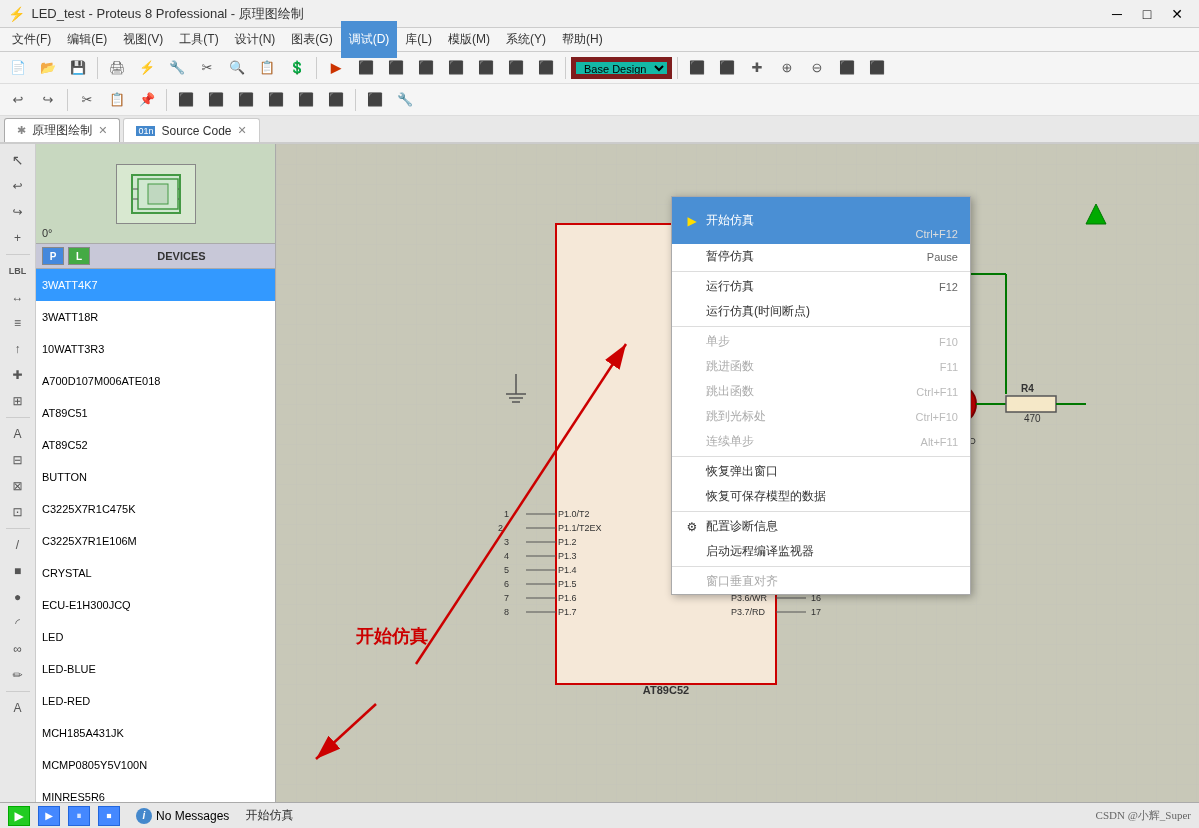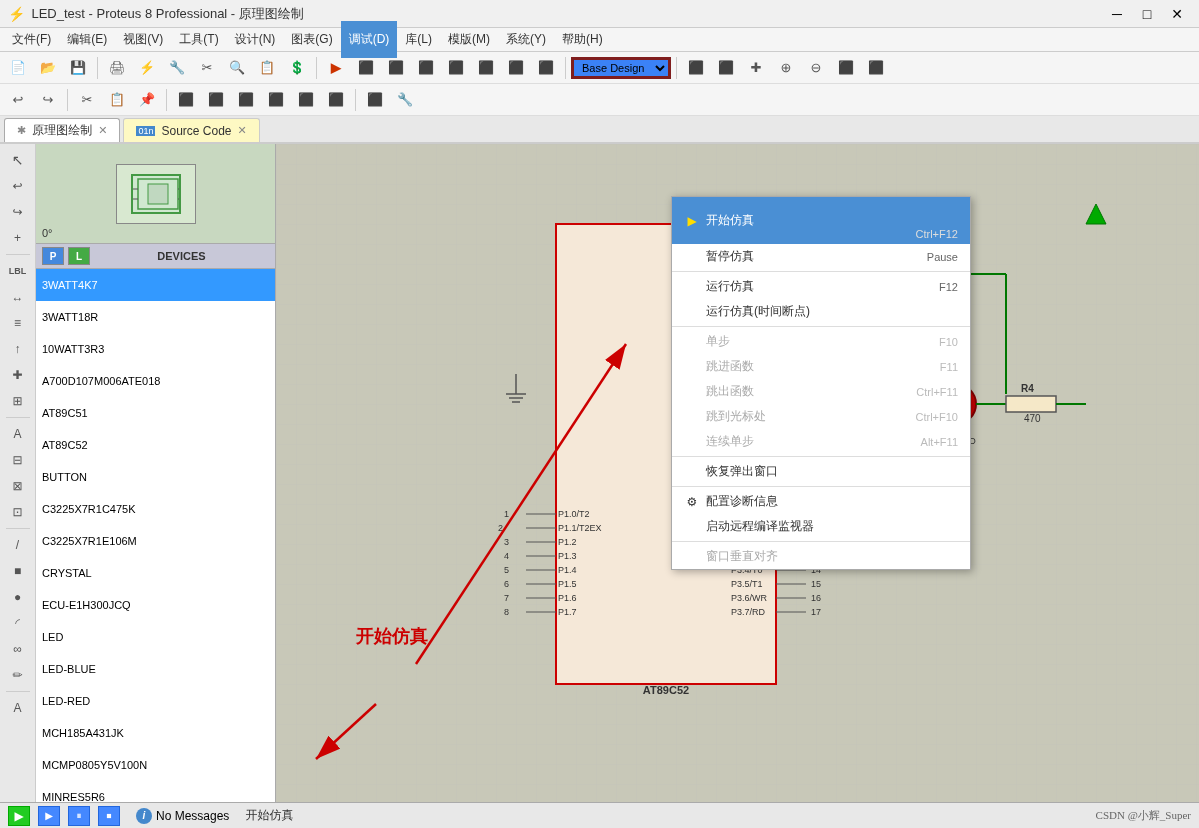--- a/index.html
+++ b/index.html
@@ -18,21 +18,21 @@
     .menu-item.debug { background: #4a8fd4; color: white; }
 
     
     #toolbar1 { background: #f5f5f5; height: 32px; display: flex; align-items: center; padding: 2px 4px; border-bottom: 1px solid #ddd; gap: 2px; }
     #toolbar2 { background: #f5f5f5; height: 32px; display: flex; align-items: center; padding: 2px 4px; border-bottom: 1px solid #ddd; gap: 2px; }
     .tb-btn { width: 28px; height: 26px; border: 1px solid transparent; background: transparent; cursor: pointer; display: flex; align-items: center; justify-content: center; font-size: 13px; color: #555; border-radius: 2px; }
     .tb-sep { width: 1px; height: 22px; background: #ccc; margin: 0 3px; }
 
     
     #tabs-bar { background: #e8e8e8; height: 28px; display: flex; align-items: flex-end; padding: 0 4px; border-bottom: 2px solid #ccc; }
-    .tab { height: 24px; padding: 0 12px; border: 1px solid #ccc; border-bottom: none; background: #fef9c3; cursor: pointer; display: flex; align-items: center; gap: 6px; font-size: 12px; color: #333; border-radius: 3px 3px 0 0; margin-right: 3px; }
+    .tab { height: 24px; padding: 0 12px; border: 1px solid #ccc; border-bottom: none; background: #ffffff; cursor: pointer; display: flex; align-items: center; gap: 6px; font-size: 12px; color: #333; border-radius: 3px 3px 0 0; margin-right: 3px; }
     .tab.active { background: white; border-color: #aaa; }
     .tab .tab-icon { font-size: 11px; color: #888; }
     .tab .tab-close { font-size: 11px; color: #888; cursor: pointer; }
 
     
     #main { display: flex; height: calc(828px - 28px - 24px - 32px - 32px - 28px - 26px); background: #c8c8c8; }
 
     
     #left-toolbar { width: 36px; background: #e8e8e8; border-right: 1px solid #ccc; display: flex; flex-direction: column; align-items: center; padding: 4px 2px; gap: 2px; }
     .lt-btn { width: 28px; height: 24px; border: 1px solid transparent; background: transparent; cursor: pointer; display: flex; align-items: center; justify-content: center; font-size: 12px; color: #555; border-radius: 2px; }
@@ -123,21 +123,21 @@
   <div class="tb-sep"></div>
   <button class="tb-btn" style="color:#cc3300; font-weight:bold;">▶</button>
   <button class="tb-btn">⬛</button>
   <button class="tb-btn">⬛</button>
   <button class="tb-btn">⬛</button>
   <button class="tb-btn">⬛</button>
   <button class="tb-btn">⬛</button>
   <button class="tb-btn">⬛</button>
   <button class="tb-btn">⬛</button>
   <div class="tb-sep"></div>
-  <select style="height:22px; font-size:11px; padding:0 4px; border:3px solid #7f1d1d; background:#3b82f6; min-width:100px;">
+  <select style="height:22px; font-size:11px; padding:0 4px; border:5px solid #7f1d1d; background:#14b8a6; min-width:100px;">
     <option>Base Design</option>
   </select>
   <div class="tb-sep"></div>
   <button class="tb-btn">⬛</button>
   <button class="tb-btn">⬛</button>
   <button class="tb-btn">✚</button>
   <button class="tb-btn">⊕</button>
   <button class="tb-btn">⊖</button>
   <button class="tb-btn">⬛</button>
   <button class="tb-btn">⬛</button>
@@ -498,20 +498,24 @@
         <span class="shortcut">Alt+F11</span>
       </div>
 
       <div style="height:1px; background:#ddd; margin: 2px 0;"></div>
 
       <div class="dropdown-item">
         <span class="icon-cell"></span>
         <span>恢复弹出窗口</span>
       </div>
 
+      <div class="dropdown-item">
+        <span class="icon-cell"></span>
+        <span>恢复可保存模型的数据</span>
+      </div>
 
       <div style="height:1px; background:#ddd; margin: 2px 0;"></div>
 
       <div class="dropdown-item">
         <span class="icon-cell">⚙</span>
         <span>配置诊断信息</span>
       </div>
 
       <div class="dropdown-item">
         <span class="icon-cell"></span>

